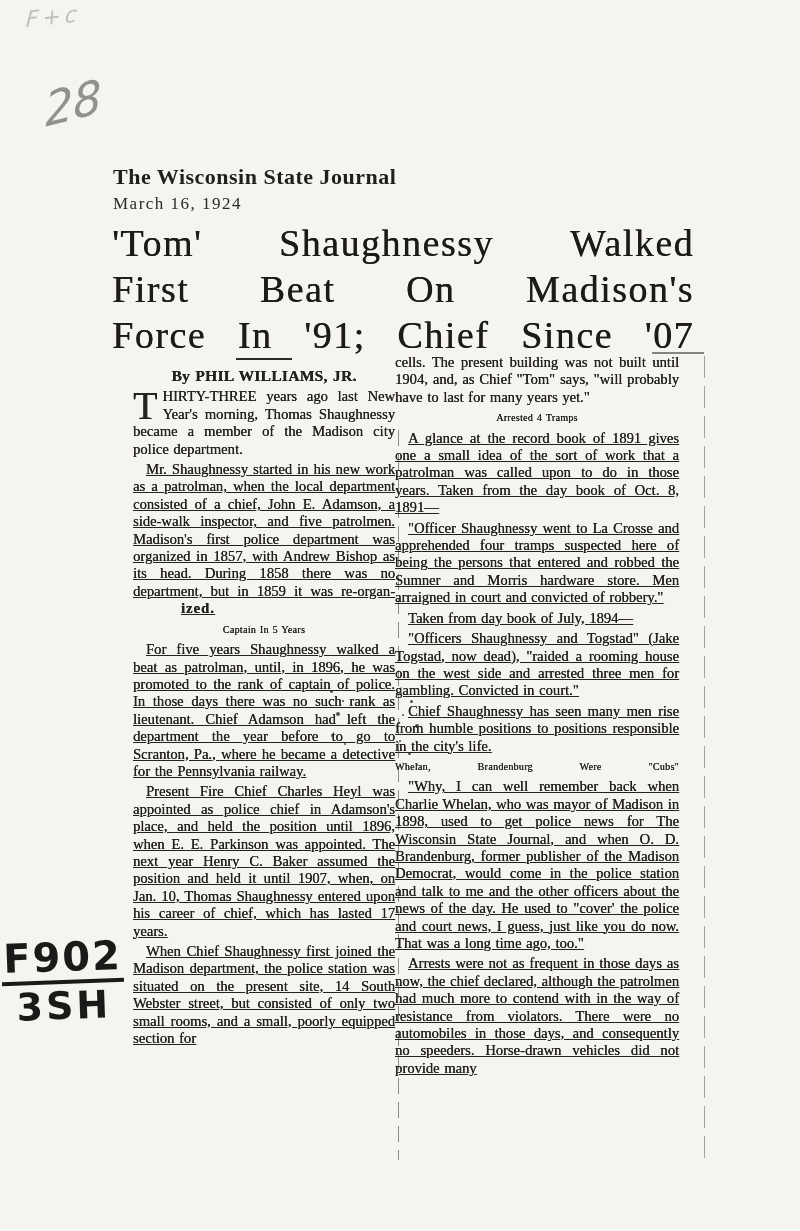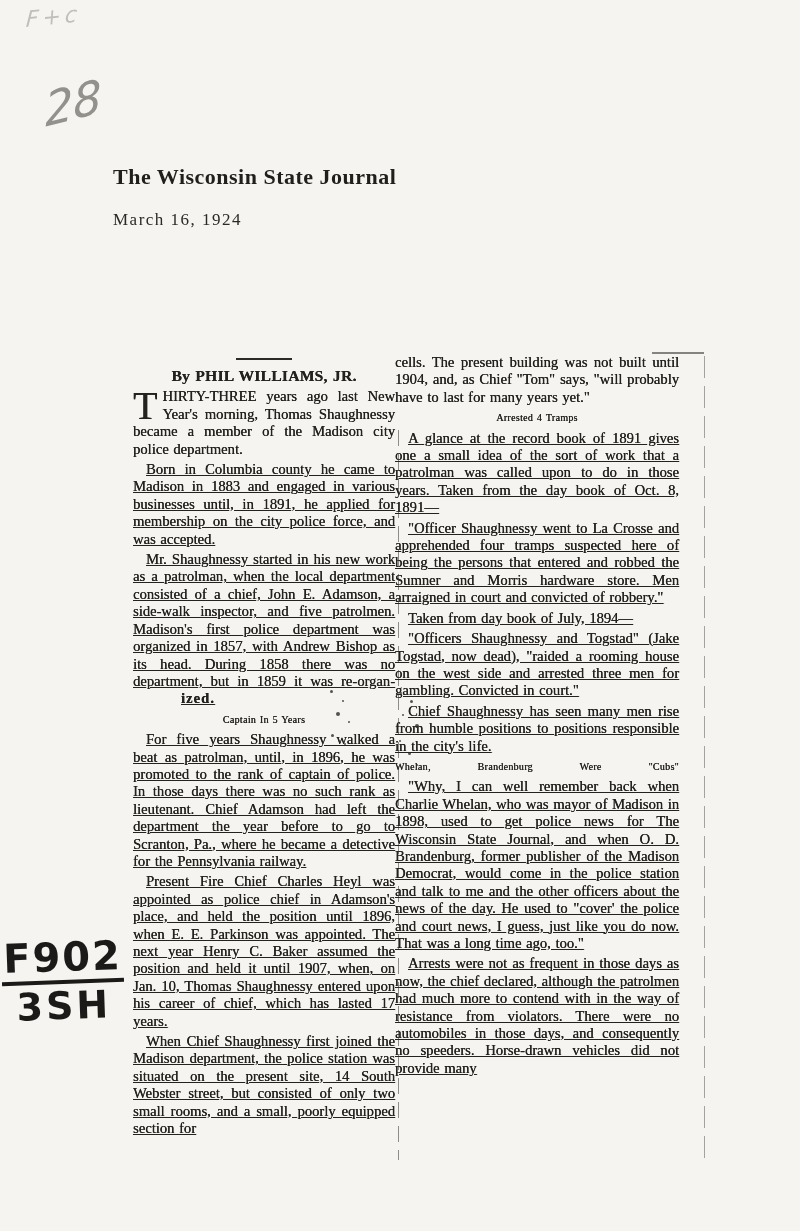--- a/index.html
+++ b/index.html
@@ -23,21 +23,21 @@
   .callnum{
     position:absolute;left:2px;top:936px;width:122px;text-align:center;
     font-family:"DejaVu Sans",sans-serif;font-weight:700;color:#1b1a18;
     transform:rotate(-2deg);
   }
   .callnum .top{font-size:40px;line-height:42px;letter-spacing:2px;border-bottom:4px solid #1b1a18;padding:0 2px 2px 2px;display:block;}
   .callnum .bot{font-size:38px;line-height:44px;letter-spacing:3px;display:block;}
   
   .masthead{position:absolute;left:113px;top:164px;width:580px;text-align:left;}
   .mast-title{font-size:22px;font-weight:700;letter-spacing:.5px;color:#211f1b;}
-  .mast-date{font-size:17px;margin-top:20px;letter-spacing:1.5px;color:#2b2925;}
+  .mast-date{font-size:17px;margin-top:4px;letter-spacing:1.5px;color:#2b2925;}
   .headline{position:absolute;left:112px;top:220px;width:582px;color:#1d1b18;}
   .headline .hl{
     font-size:38px;line-height:46px;font-weight:500;letter-spacing:1.5px;
     text-align:justify;text-align-last:justify;white-space:nowrap;
     text-shadow:.4px 0 0 currentColor;
   }
   
   .columns{position:absolute;left:133px;top:354px;width:562px;display:flex;}
   .col{font-size:14.6px;line-height:17.4px;text-align:justify;word-spacing:1px;
        text-shadow:.25px 0 0 currentColor;}
@@ -65,27 +65,31 @@
 <div class="page">
 
   <div class="squiggle">F+c</div>
   <div class="page-num">28</div>
 
   <div class="masthead">
     <div class="mast-title">The Wisconsin State Journal</div>
     <div class="mast-date">March 16, 1924</div>
   </div>
 
+  <div class="headline">
+    <div class="hl">'Tom' Shaughnessy Walked</div>
+    <div class="hl">First Beat On Madison's</div>
+    <div class="hl">Force In '91; Chief Since '07</div>
+  </div>
 
   <div class="columns">
     <div class="col col-left">
       <div class="byline-rule"></div>
       <p class="byline">By PHIL WILLIAMS, JR.</p>
       <p class="para"><span class="dropcap">T</span><span>HIRTY-THREE years ago last New Year's morning, Thomas Shaughnessy became a member of the Madison city police department.</span></p>
-      <p class="para ind">Born in Columbia county he came to Madison in 1883 and engaged in various businesses until, in 1891, he applied for membership on the city police force, and was accepted.</p>
       <p class="para ind"><span>Mr. Shaughnessy started in his new work as a patrolman, when the local department consisted of a chief, John E. Adamson, a side-walk inspector, and five patrolmen. Madison's first police department was organized in 1857, with Andrew Bishop as its head. During 1858 there was no department, but in 1859 it was re-organ-</span> <span class="bold-end">ized.</span></p>
       <div class="subhead">Captain In 5 Years</div>
       <p class="para ind">For five years Shaughnessy walked a beat as patrolman, until, in 1896, he was promoted to the rank of captain of police. In those days there was no such rank as lieutenant. Chief Adamson had left the department the year before to go to Scranton, Pa., where he became a detective for the Pennsylvania railway.</p>
       <p class="para ind">Present Fire Chief Charles Heyl was appointed as police chief in Adamson's place, and held the position until 1896, when E. E. Parkinson was appointed. The next year Henry C. Baker assumed the position and held it until 1907, when, on Jan. 10, Thomas Shaughnessy entered upon his career of chief, which has lasted 17 years.</p>
       <p class="para ind">When Chief Shaughnessy first joined the Madison department, the police station was situated on the present site, 14 South Webster street, but consisted of only two small rooms, and a small, poorly equipped section for</p>
     </div>
     <div class="col col-right">
       <p class="para">cells.  The present building was not built until 1904, and, as Chief "Tom" says, "will probably have to last for many years yet."</p>
       <div class="subhead">Arrested 4 Tramps</div>
       <p class="para ind">A glance at the record book of 1891 gives one a small idea of the sort of work that a patrolman was called upon to do in those years.  Taken from the day book of Oct. 8, 1891—</p>

